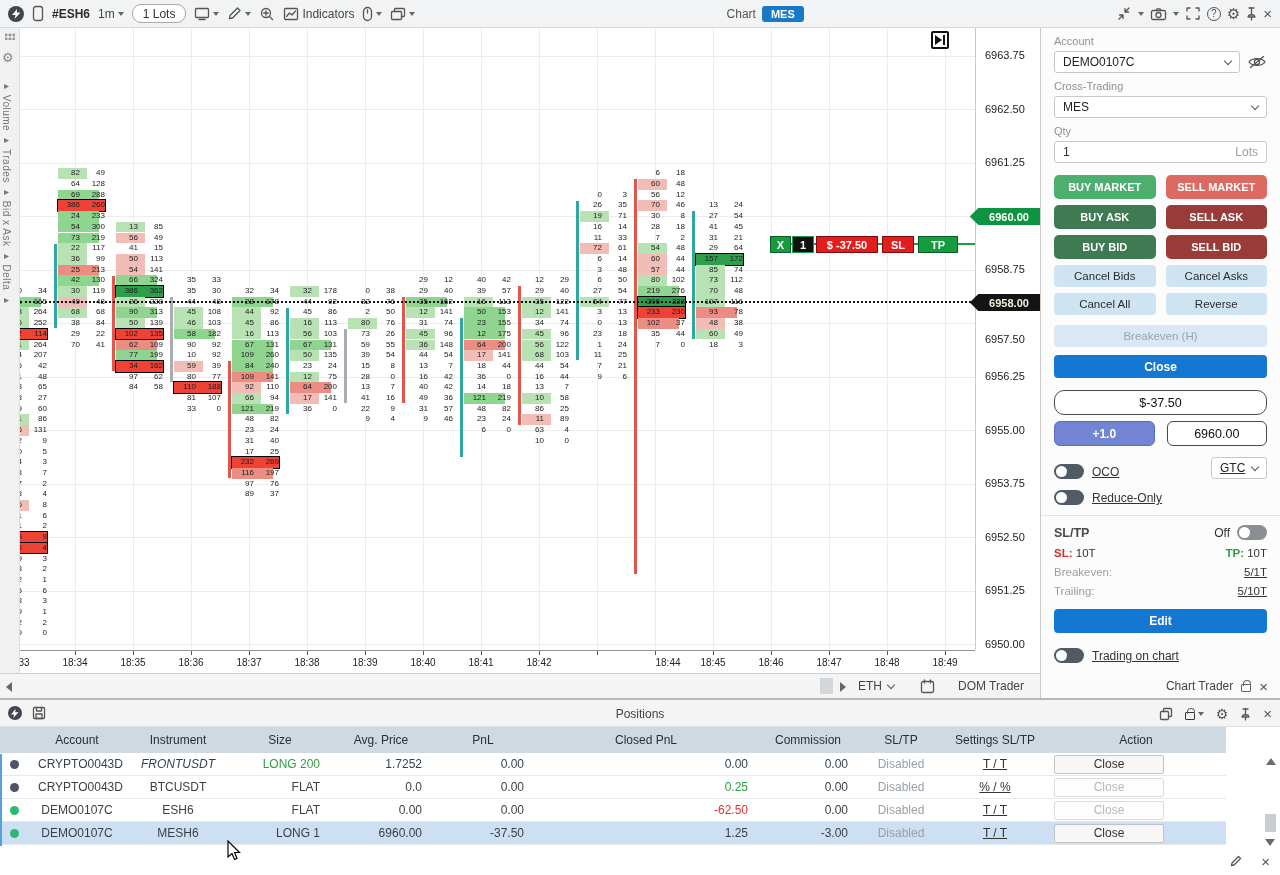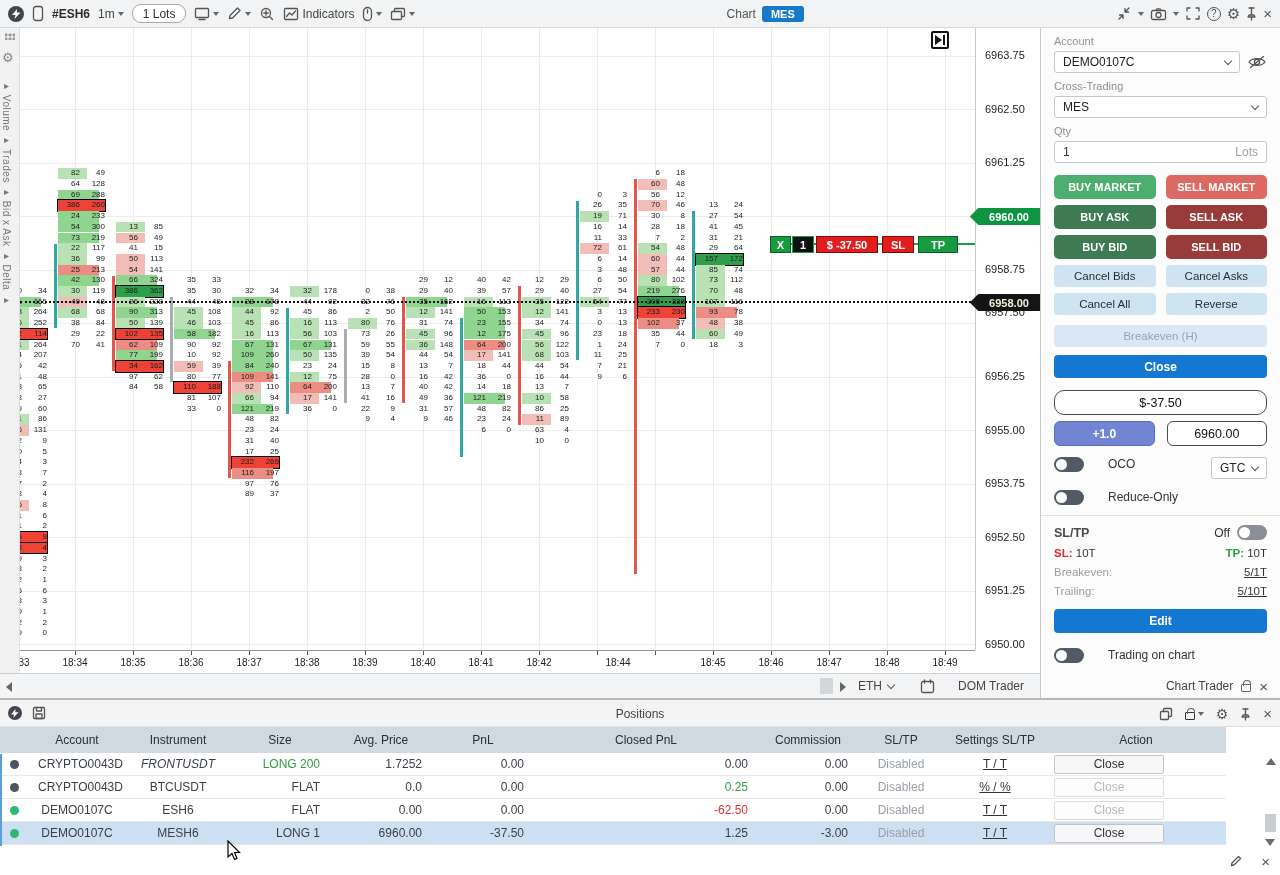--- a/index.html
+++ b/index.html
@@ -134,21 +134,21 @@
     border-radius:4px; font-size:11.5px; display:flex; align-items:center; justify-content:center; }
   .b-close { margin:8px 13px 0; height:23px; background:#1478d2; border-radius:4px;
     color:#fff; font-size:12px; font-weight:700; display:flex; align-items:center; justify-content:center; }
   .pnl-field { margin:12px 13px 0; height:25px; border:1.5px solid #4a4a4a; border-radius:10px;
     background:#fff; color:#111; font-size:12.5px; display:flex; align-items:center; justify-content:center; }
   .step-row { margin:6px 13px 0; display:grid; grid-template-columns:1fr 1fr; gap:12px; }
   .step-btn { height:25px; background:#7285d2; border:1px solid #5a6dc0; border-radius:6px;
     color:#fff; font-weight:700; font-size:12px; display:flex; align-items:center; justify-content:center; }
   .price-field { height:25px; border:1.5px solid #4a4a4a; border-radius:6px; background:#fff;
     color:#111; font-size:12.5px; display:flex; align-items:center; justify-content:center; }
-  .tog-row { margin:11px 13px 0; display:flex; align-items:flex-start; gap:24px; color:#333; }
+  .tog-row { margin:11px 13px 0; display:flex; align-items:flex-end; gap:8px; color:#333;text-decoration:underline; }
   .toggle { width:30px; height:15px; border-radius:8px; background:#525a66; position:relative; flex:0 0 auto; }
   .toggle::after { content:""; position:absolute; left:2px; top:2px; width:11px; height:11px;
     border-radius:50%; background:#fff; }
   .gtc { margin-left:auto; width:56px; height:22px; }
   .divider { margin-top:10px; border-top:1px solid #e3e3e3; }
   .sltp-head { margin:9px 13px 0; display:flex; align-items:center; justify-content:space-between; }
   .sltp-title { font-weight:700; color:#4a4a4a; font-size:12.5px; }
   .offwrap { display:flex; align-items:center; gap:7px; color:#333; font-size:12px; }
   .kvrow { margin:7px 13px 0; display:flex; justify-content:space-between; font-size:11.5px; }
   .sl-lbl { color:#d63031; font-weight:700; } .tp-lbl { color:#2e9e44; font-weight:700; }
@@ -1216,21 +1216,21 @@
       <div class="dotted-price"></div>
     </div>
 
   <div class="price-axis">
     <div class="pbadge green" style="top:180px;">6960.00</div>
     <div class="pbadge black" style="top:266px;">6958.00</div>
   <div class="plabel" style="top: 21.4px;">6963.75</div>
       <div class="plabel" style="top: 74.9px;">6962.50</div>
       <div class="plabel" style="top: 128.4px;">6961.25</div>
       <div class="plabel" style="top: 235.4px;">6958.75</div>
-      <div class="plabel" style="top: 278px;">6957.50</div>
+      <div class="plabel" style="top: 305px;">6957.50</div>
       <div class="plabel" style="top: 342.4px;">6956.25</div>
       <div class="plabel" style="top: 395.9px;">6955.00</div>
       <div class="plabel" style="top: 449.4px;">6953.75</div>
       <div class="plabel" style="top: 502.9px;">6952.50</div>
       <div class="plabel" style="top: 556.4px;">6951.25</div>
       <div class="plabel" style="top: 609.9px;">6950.00</div>
     </div>
 
   <div class="time-axis">
       <div class="tlabel" style="left: -3px;">18:33</div>
@@ -1248,21 +1248,21 @@
       <div class="tlabel" style="left: 345px;">18:39</div>
       <div class="ttick" style="left: 403px;"></div>
       <div class="tlabel" style="left: 403px;">18:40</div>
       <div class="ttick" style="left: 461px;"></div>
       <div class="tlabel" style="left: 461px;">18:41</div>
       <div class="ttick" style="left: 519px;"></div>
       <div class="tlabel" style="left: 519px;">18:42</div>
       <div class="ttick" style="left: 577px;"></div>
       <div class="tlabel" style="left: 577px; margin-top: 32px;">18:43</div>
       <div class="ttick" style="left: 635px;"></div>
-      <div class="tlabel" style="left: 598px;">18:44</div>
+      <div class="tlabel" style="left: 648px;">18:44</div>
       <div class="ttick" style="left: 693px;"></div>
       <div class="tlabel" style="left: 693px;">18:45</div>
       <div class="ttick" style="left: 751px;"></div>
       <div class="tlabel" style="left: 751px;">18:46</div>
       <div class="ttick" style="left: 809px;"></div>
       <div class="tlabel" style="left: 809px;">18:47</div>
       <div class="ttick" style="left: 867px;"></div>
       <div class="tlabel" style="left: 867px;">18:48</div>
       <div class="ttick" style="left: 925px;"></div>
       <div class="tlabel" style="left: 925px;">18:49</div>

